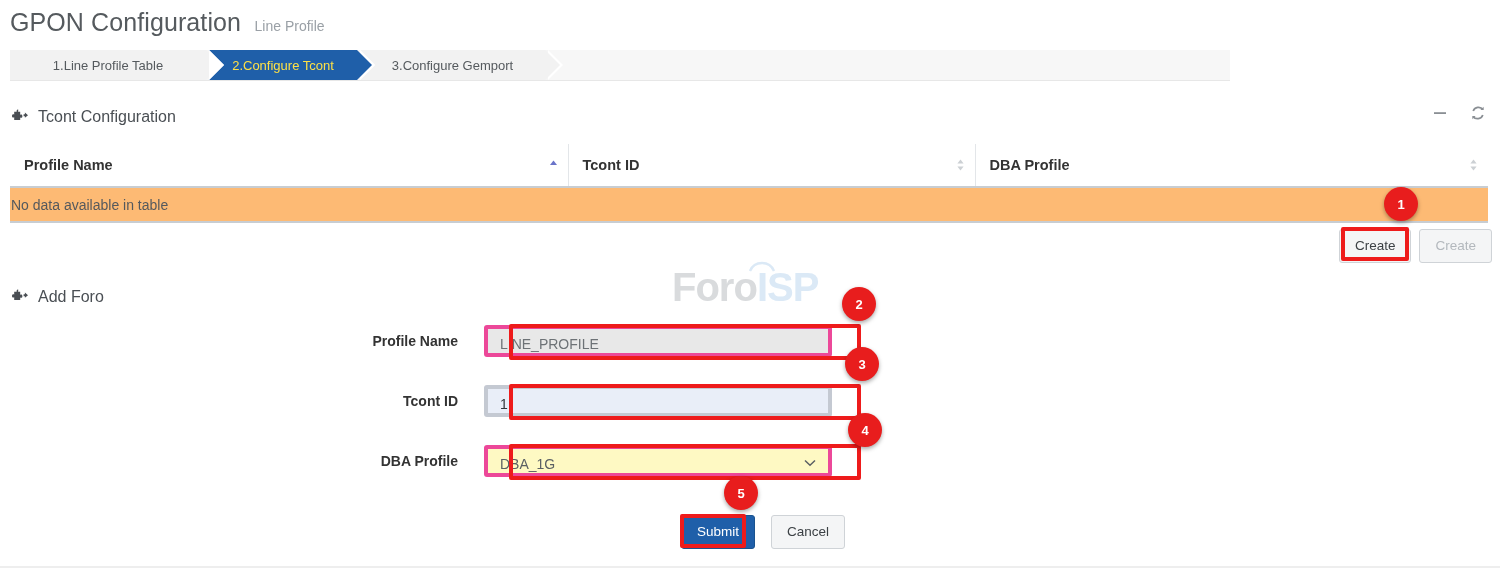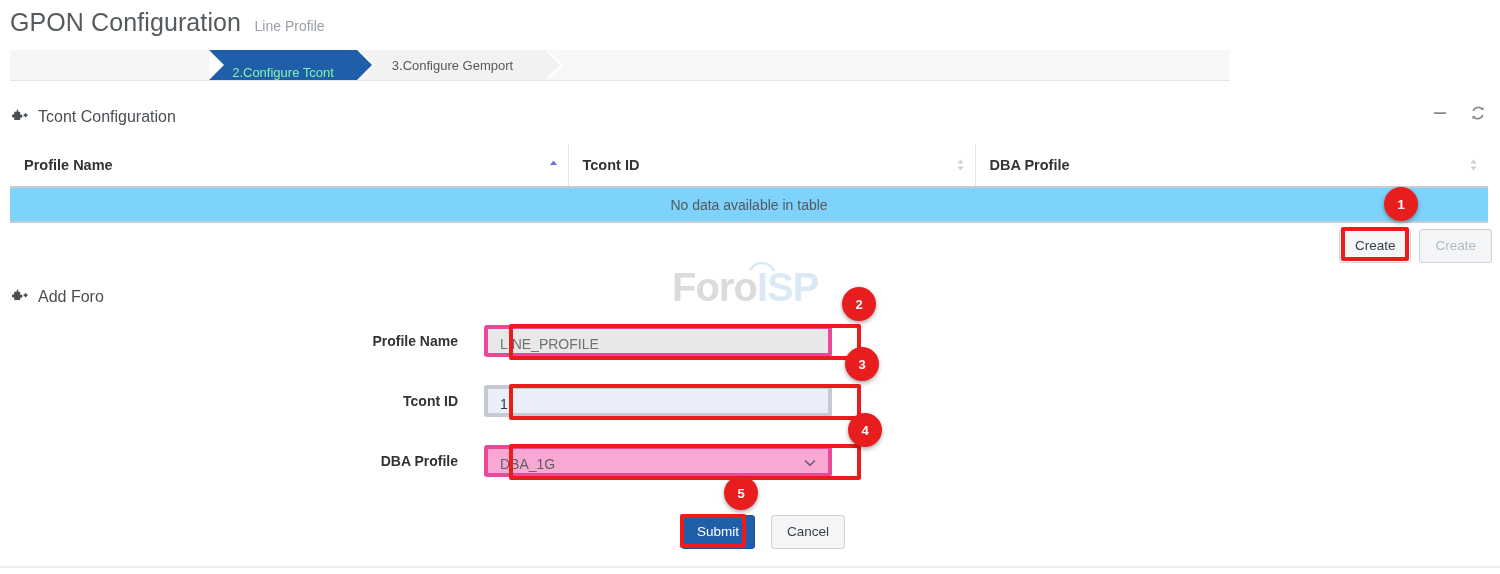--- a/index.html
+++ b/index.html
@@ -28,21 +28,21 @@
     position:absolute; left:10px; top:50px; width:1220px; height:30px;
     background:#f5f5f5;
   }
   .step {
     position:absolute; top:0; height:30px;
     display:flex; align-items:center; justify-content:center;
     font-size:13px; color:#555a5e; white-space:nowrap;
     background:#f2f2f2;
   }
   .step .step-label { pointer-events:none; }
-  .step.active { background:#1f5fa9; color:#86efac;align-items:flex-end; }
+  .step.active { background:#1f5fa9; color:#fde047; }
   .step .tip {
     position:absolute; right:-15px; top:0;
     width:0; height:0;
     border-top:15px solid transparent;
     border-bottom:15px solid transparent;
     border-left:15px solid #f2f2f2;
     z-index:3;
   }
   .step.active .tip { border-left-color:#1f5fa9; z-index:5; }
   .step .tip-outline {
@@ -86,23 +86,23 @@
     font-size:14px;
   }
   #tcont-table th {
     height:43px; text-align:left; vertical-align:middle;
     font-weight:bold; color:#333; font-size:14.5px;
     border-bottom:2px solid #c8cdd2;
     padding:0 14px; position:relative; background:#fff;
   }
   #tcont-table th + th { border-left:1px solid #e3e6e9; }
   #tcont-table td.nodata {
-    height:35px; text-align:center; vertical-align:middle;
+    height:35px; text-align:left; vertical-align:middle;
     color:#55595d; font-size:14px;
-    border-bottom:2px solid #c8cdd2; background:#7dd3fc;
+    border-bottom:2px solid #c8cdd2; background:#fdba74;
   }
   .sort-ind { position:absolute; right:10px; top:50%; transform:translateY(-50%); width:9px; height:14px; }
 
   
   #table-actions { position:absolute; right:8px; top:229px; display:flex; gap:8px; align-items:flex-start; }
   .btn {
     font-family:"Liberation Sans", sans-serif;
     font-size:13.5px; line-height:1;
     padding:9px 15px; border-radius:3px;
     border:1px solid #cfd3d7; background:#f4f5f6; color:#3c4145;
@@ -127,21 +127,21 @@
     width:484px; text-align:right; padding-right:26px;
     font-size:14px; font-weight:bold; color:#333;
   }
   .form-control {
     width:348px; height:32px; border:4px solid #ec4899; border-radius:3px;
     font-size:14px; color:#4a4f54; padding:0 12px; line-height:30px;
     font-family:"Liberation Sans", sans-serif;
   }
   .form-control.readonly { background:#e8e8e8; color:#6d7276; }
   .form-control.focused  { background:#e9eef8; color:#32373b; border-color:#c4c9d2; }
-  .form-control.select   { background:#f9a8d4; color:#5b6064; position:relative; }
+  .form-control.select   { background:#fef9c3; color:#5b6064; position:relative; }
   .chev { position:absolute; right:12px; top:10px; width:12px; height:8px; }
   #row-profile-name { top:325px; }
   #row-tcont-id     { top:385px; }
   #row-dba-profile  { top:445px; }
   #form-buttons     { position:absolute; left:681px; top:515px; display:flex; gap:16px; }
 
   
   .hl-box { position:absolute; border:4px solid #ee1b1b; border-radius:2px; pointer-events:none; }
   .badge {
     position:absolute; width:34px; height:34px; border-radius:50%;
@@ -155,20 +155,25 @@
 <body>
 
 <div id="page-header">
   <span class="main-title">GPON Configuration</span>
   <span class="sub-title">Line Profile</span>
 </div>
 
 <div id="wizard">
   <div id="wizard-rest"></div>
 
+  <div class="step" id="step1">
+    <span class="step-label">1.Line Profile Table</span>
+    <span class="tip-outline"></span>
+    <span class="tip"></span>
+  </div>
 
   <div class="step active" id="step2">
     <span class="notch"></span>
     <span class="step-label">2.Configure Tcont</span>
     <span class="tip-outline"></span>
     <span class="tip"></span>
   </div>
 
   <div class="step" id="step3">
     <span class="notch"></span>

